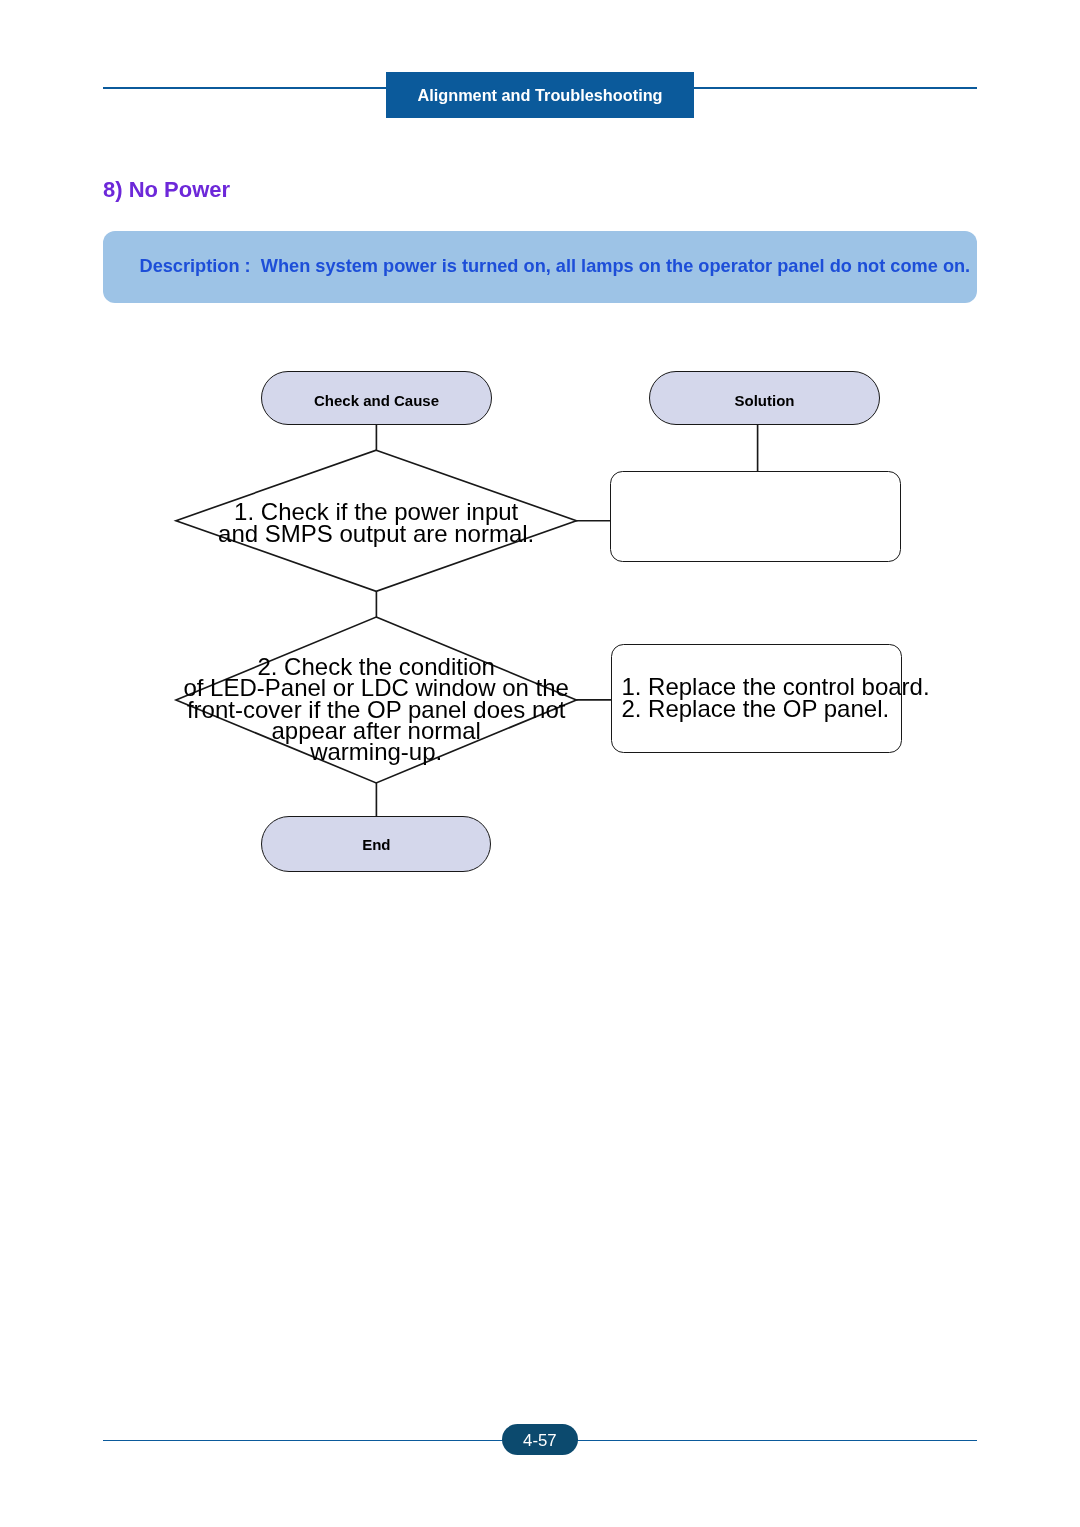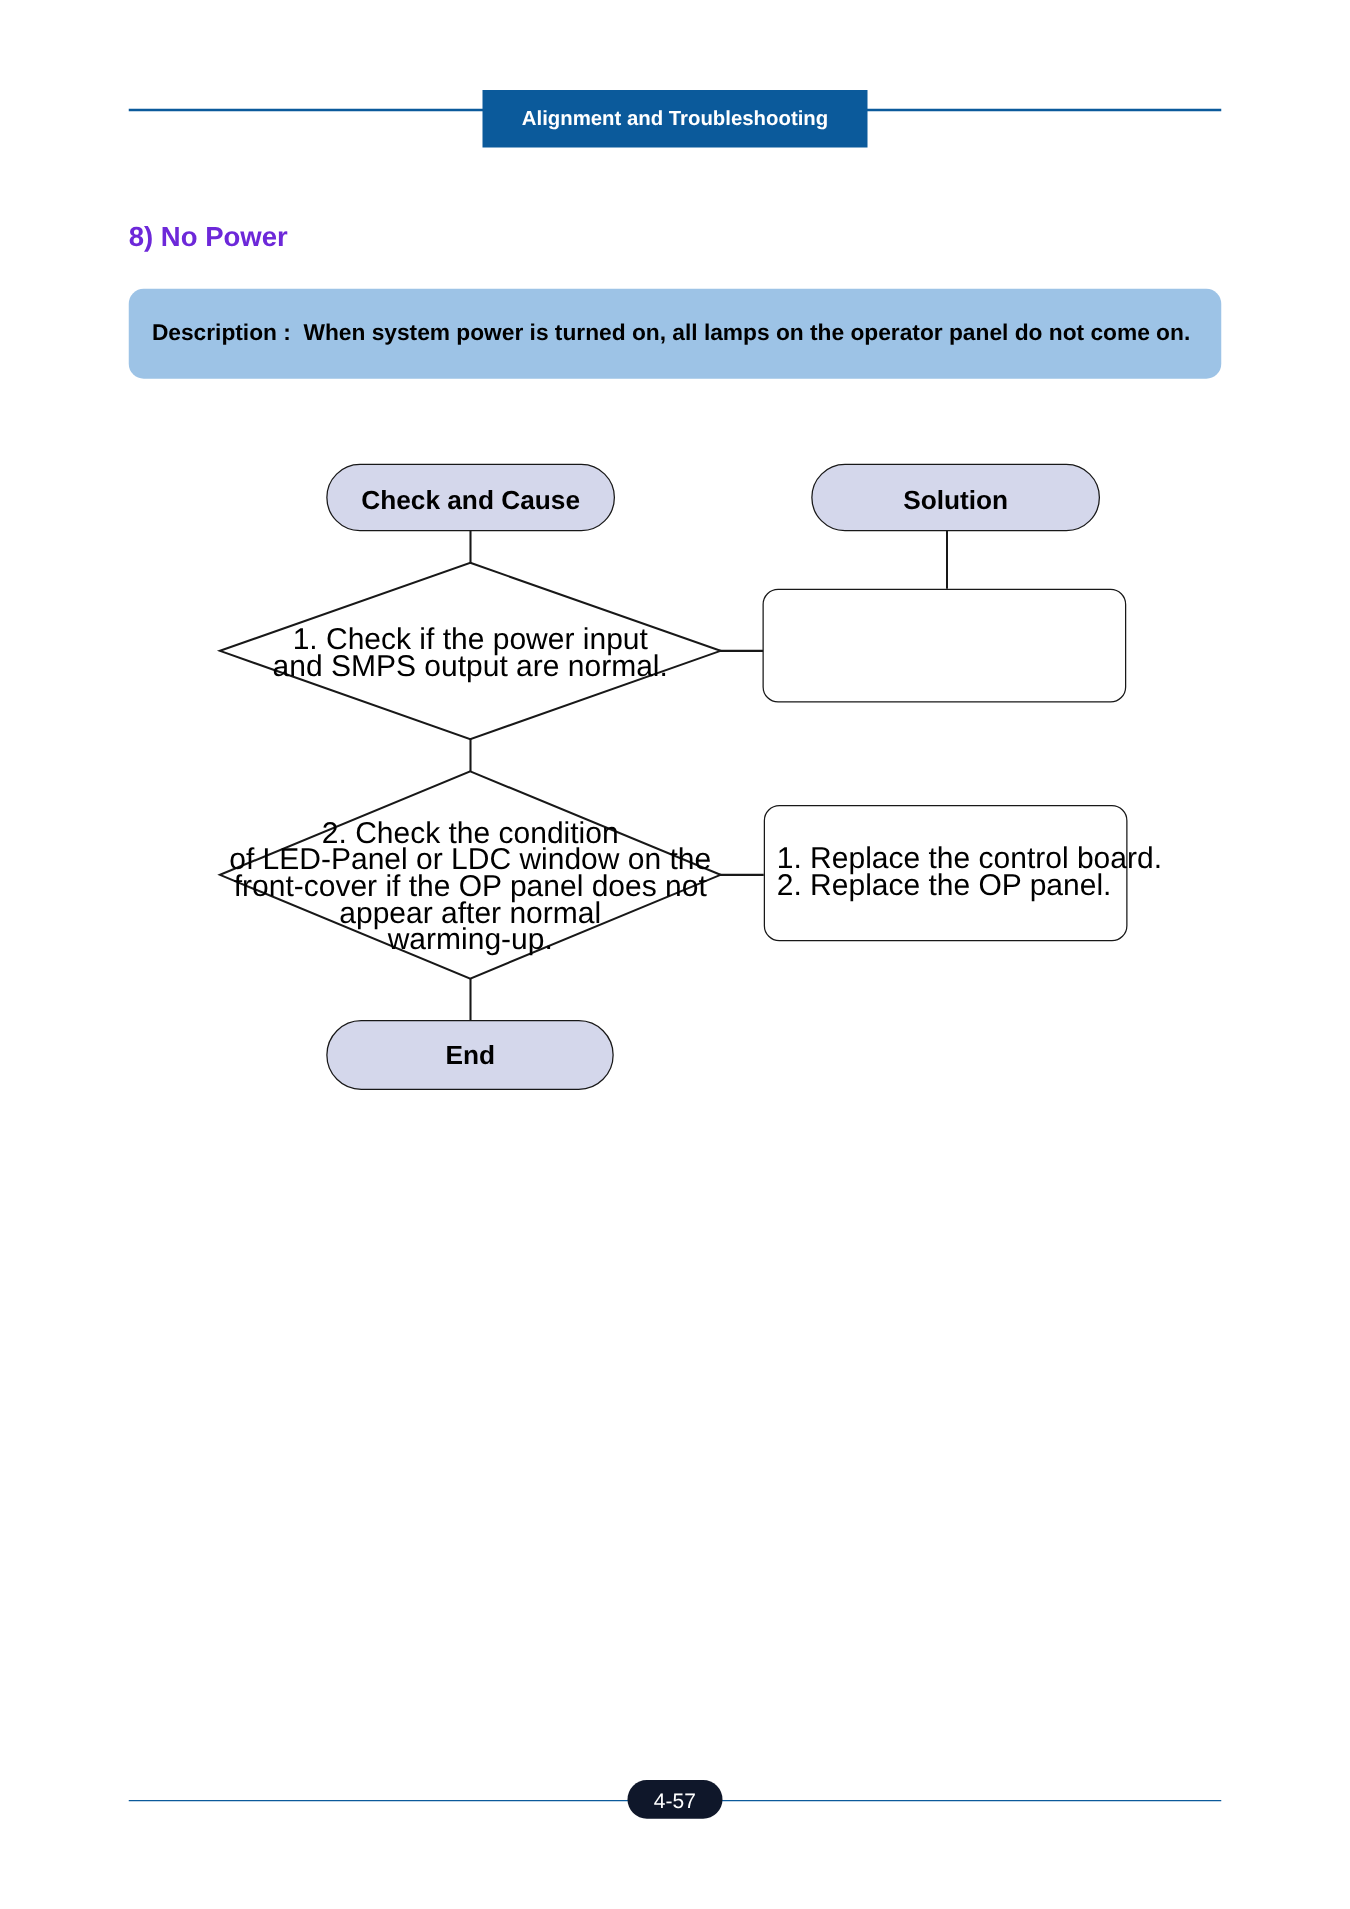--- a/index.html
+++ b/index.html
@@ -34,54 +34,54 @@
   }
 
   
   .desc-box {
     position: absolute; left: 103px; top: 231px; width: 874px; height: 72px;
     background: #9DC3E6; border-radius: 12px;
     display: flex; align-items: center;
   }
   .desc-box span {
     position: relative; top: -0.5px;
-    color: #000000; font-size: 18.2px; font-weight: bold; padding-left: 18.5px; white-space: pre;
+    color: #1d4ed8; font-size: 18.2px; font-weight: bold; padding-left: 18.5px; white-space: pre; margin-left: 18px;
   }
 
   
   .flow { position: absolute; left: 0; top: 0; width: 1080px; height: 1527px; }
 
   .pill {
     position: absolute; background: #D4D7EB; border: 1.75px solid #181818;
     border-radius: 999px; box-sizing: border-box;
   }
   .pill span {
     position: absolute; left: 0; right: 0; text-align: center;
-    font-size: 21px; font-weight: bold; color: #000; white-space: pre;
+    font-size: 15px; font-weight: bold; color: #000; white-space: pre;
     line-height: 21px;
   }
 
   .rbox {
     position: absolute; background: #ffffff; border: 1.75px solid #181818;
     border-radius: 12px; box-sizing: border-box;
   }
   .flowtext {
     position: absolute; font-size: 24px; color: #000; line-height: 21.5px;
   }
   .flowtext > div { line-height: inherit; font-size: inherit; white-space: pre; }
   .flowtext.ctr { text-align: center; }
 
   
   .footer-rule {
     position: absolute; left: 103px; top: 1439.5px; width: 874px; height: 1.8px;
     background: #0B5A9B;
   }
   .footer-pill {
     position: absolute; left: 501.6px; top: 1423.7px; width: 76.5px; height: 31.3px;
-    background: #0f172a; border-radius: 999px;
+    background: #0c4a6e; border-radius: 999px;
   }
   .footer-pill span {
     position: absolute; left: 0; right: 0; top: 7px; text-align: center;
     color: #ffffff; font-size: 16.8px; font-weight: normal; line-height: 19px;
   }
 </style>
 </head>
 <body>
 
 <div class="page">

